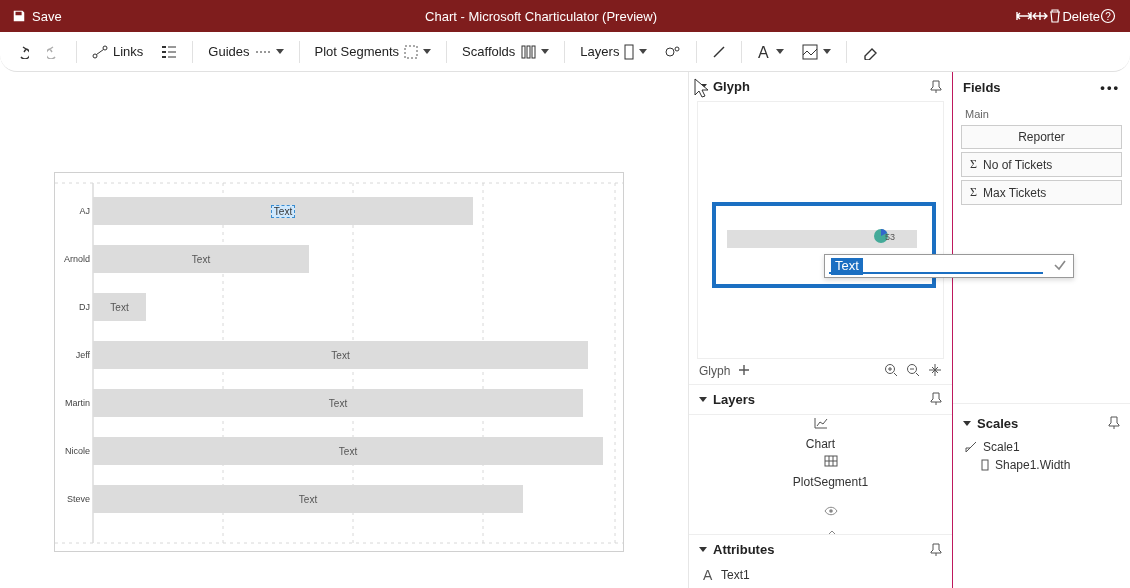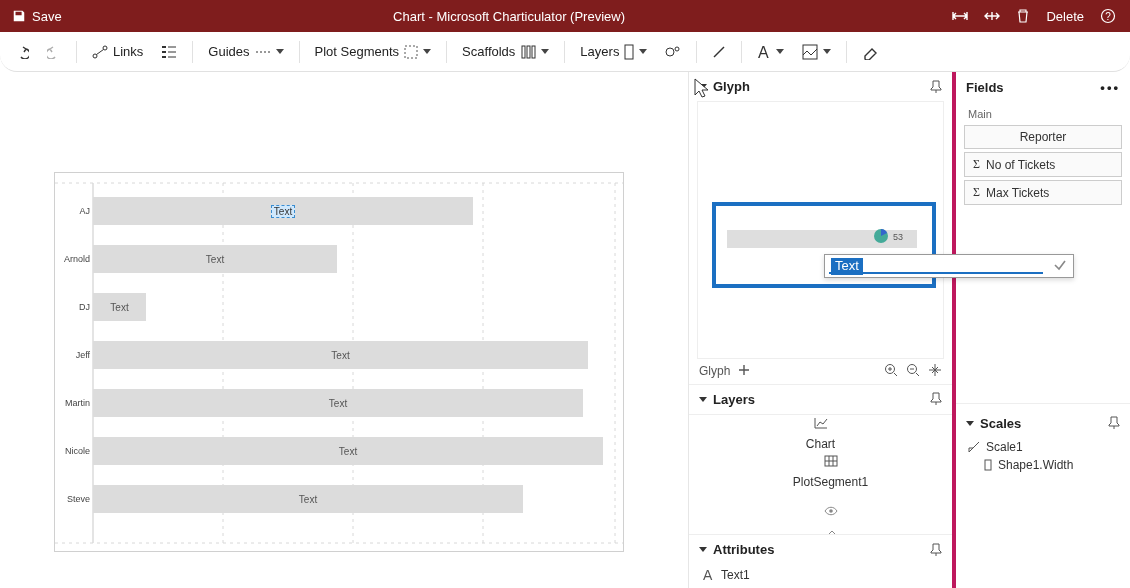--- a/index.html
+++ b/index.html
@@ -11,21 +11,21 @@
       background: #7f1d1d;
       display: flex;
       align-items: center;
       color: #fff;
     }
     .save-btn {
       display: flex; align-items: center; gap: 6px; padding: 0 12px; cursor: pointer;
     }
     .save-icon svg { display: block; }
     .titlebar-title { flex: 1; text-align: center; font-size: 13px; }
-    .titlebar-right { display: flex; align-items: center; gap: 16px; padding-right: 14px; margin-left: 8px; }
+    .titlebar-right { display: flex; align-items: center; gap: 0; padding-right: 14px; margin-left: 8px; }
     .tb-icon { cursor: pointer; display: flex; align-items: center; }
 
     .toolbar {
       height: 40px;
       border-bottom: 1px solid #e1e1e1;
       display: flex; align-items: center;
       padding: 0 8px;
       gap: 4px;
       border-radius: 17px;
     }
@@ -36,21 +36,21 @@
     .workspace {
       display: flex; height: calc(100% - 72px);
     }
     .canvas-area {
       flex: 1; min-width: 0;
       position: relative;
       background: #fff;
     }
     .right-col { width: 442px; display: flex; }
     .right-col .panel-a { width: 264px; display: flex; flex-direction: column; border-left: 1px solid #e6e6e6; }
-    .right-col .panel-b { width: 178px; display: flex; flex-direction: column; border-left: 4px solid #be185d; }
+    .right-col .panel-b { width: 178px; display: flex; flex-direction: column; border-left: 1px solid #be185d; }
 
     .panel-header {
       height: 30px; display: flex; align-items: center; justify-content: space-between;
       padding: 0 10px; font-weight: 600; font-size: 13px; color: #222;
     }
     .panel-header .left { display: flex; align-items: center; gap: 6px; }
     .carety { width: 0; height: 0; border-left: 4px solid transparent; border-right: 4px solid transparent; border-top: 5px solid #333; display: inline-block; }
     .pin-icon svg { display: block; }
 
     .glyph-canvas {
@@ -63,21 +63,21 @@
       border: 4px solid #1b6fc2;
     }
     .glyph-bar {
       position: absolute; left: 29px; top: 128px; width: 190px; height: 18px;
       background: #dedede;
     }
     .glyph-piechart {
       position: absolute; right: 54px; top: 126px; width: 16px; height: 16px;
     }
     .glyph-label-sm {
-      position: absolute; right: 40px; top: 130px; font-size: 9px; color: #555;
+      position: absolute; right: 48px; top: 130px; font-size: 9px; color: #555;
     }
     .glyph-editbox {
       position: absolute; left: 126px; top: 152px; width: 250px; height: 24px;
       border: 1px solid #999; background: #fff; display: flex; align-items: center; justify-content: space-between;
       padding: 0 6px;
       box-shadow: 0 2px 5px rgba(0,0,0,0.15);
     }
     .glyph-editbox .sel {
       background: #1b6fc2; color: #fff; padding: 0 4px; font-size: 13px;
       border-bottom: 2px solid #1b6fc2;
@@ -278,21 +278,21 @@
         <line class="dash" x1="298" y1="10" x2="298" y2="370"></line>
         <line class="dash" x1="428" y1="10" x2="428" y2="370"></line>
       </svg>
       <div id="bars-container">
           <div class="bar-row" style="left: 38px; top: 24px; width: 380px;">
             <span class="y-label">AJ</span>
             <div class="bar" style="width: 380px;">
               <span class="txtsel">Text</span>
             </div>
           </div>
-          <div class="bar-row" style="left: 38px; top: 72px; width: 244px;">
+          <div class="bar-row" style="left: 38px; top: 72px; width: 216px;">
             <span class="y-label">Arnold</span>
             <div class="bar" style="width: 260px;">
               <span class="txt">Text</span>
             </div>
           </div>
           <div class="bar-row" style="left: 38px; top: 120px; width: 53px;">
             <span class="y-label">DJ</span>
             <div class="bar" style="width: 75px;">
               <span class="txt">Text</span>
             </div>

